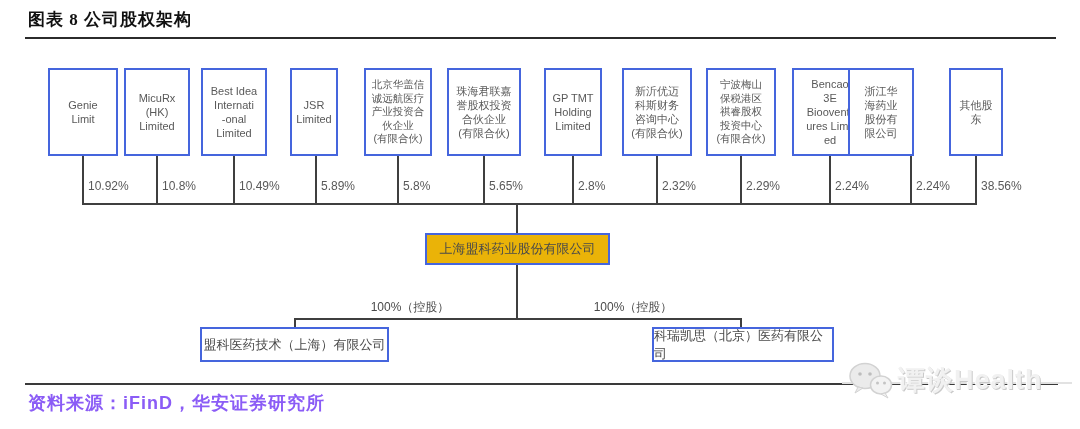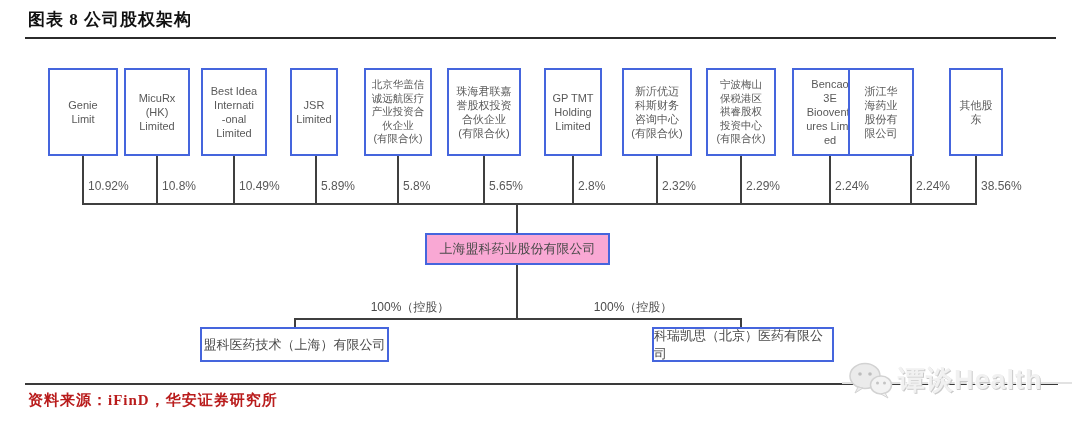--- a/index.html
+++ b/index.html
@@ -16,31 +16,31 @@
     position:absolute;top:68px;height:88px;box-sizing:border-box;border:2px solid #4565dd;
     display:flex;align-items:center;justify-content:center;text-align:center;
     font-size:11px;line-height:1.28;color:#595959;white-space:pre-line;background:#fff;
   }
   .vline{position:absolute;width:2px;background:#3f3f3f;}
   .hline{position:absolute;height:2px;background:#3f3f3f;}
   .pct{position:absolute;top:179px;font-size:12px;color:#595959;white-space:nowrap;}
   .parent-box{
     position:absolute;left:425px;top:233px;width:185px;height:32px;box-sizing:border-box;
     border:2px solid #4565dd;display:flex;align-items:center;justify-content:center;
-    font-size:13px;color:#4a4a4a;background:#f9a8d4;
+    font-size:13px;color:#4a4a4a;background:#eab308;
   }
   .sub-box{
     position:absolute;top:327px;height:35px;box-sizing:border-box;border:2px solid #4565dd;
     display:flex;align-items:center;justify-content:center;font-size:13px;color:#4a4a4a;background:#fff;
   }
   .own-label{position:absolute;top:299px;width:120px;text-align:center;font-size:12px;color:#4a4a4a;}
   .footer-rule{position:absolute;left:25px;top:383px;width:1033px;height:2px;background:#3a3a3a;}
   .source-note{
-    position:absolute;left:28px;top:391px;font-family:Liberation Serif, serif;
-    font-weight:bold;font-size:15px;color:#b91c1c;letter-spacing:1px;
+    position:absolute;left:28px;top:391px;font-family:Liberation Sans, sans-serif;
+    font-weight:bold;font-size:18px;color:#8b5cf6;letter-spacing:1px;
   }
   .watermark{position:absolute;left:842px;top:356px;width:230px;height:48px;}
   .wm-line{position:absolute;left:0;top:26px;width:230px;height:2px;background:#e2e2e2;}
   .wm-icon{position:absolute;left:6px;top:6px;}
   .wm-text{
     position:absolute;left:56px;top:6px;font-size:27px;font-weight:bold;color:#f1f1f1;
     text-shadow:1px 1px 0 #c9c9c9,-1px -1px 0 #ffffff;white-space:nowrap;letter-spacing:1px;
   }
 </style>
 </head>

